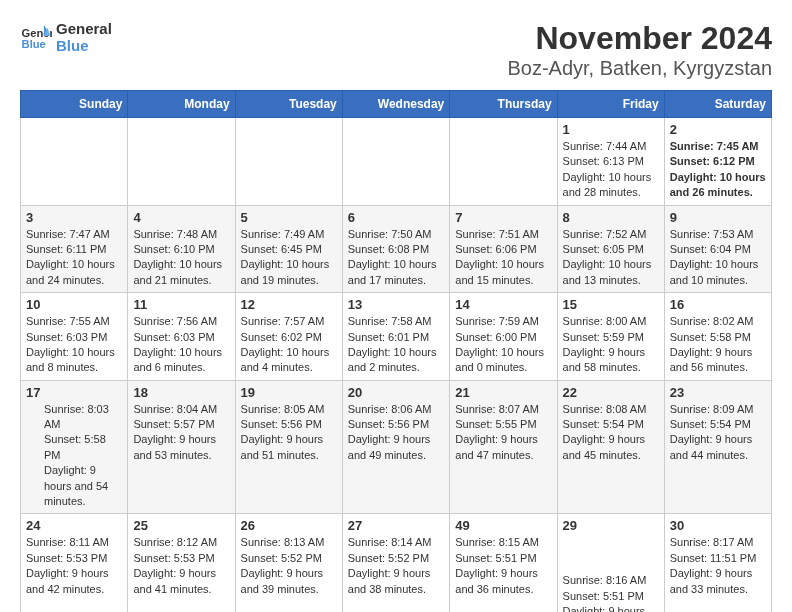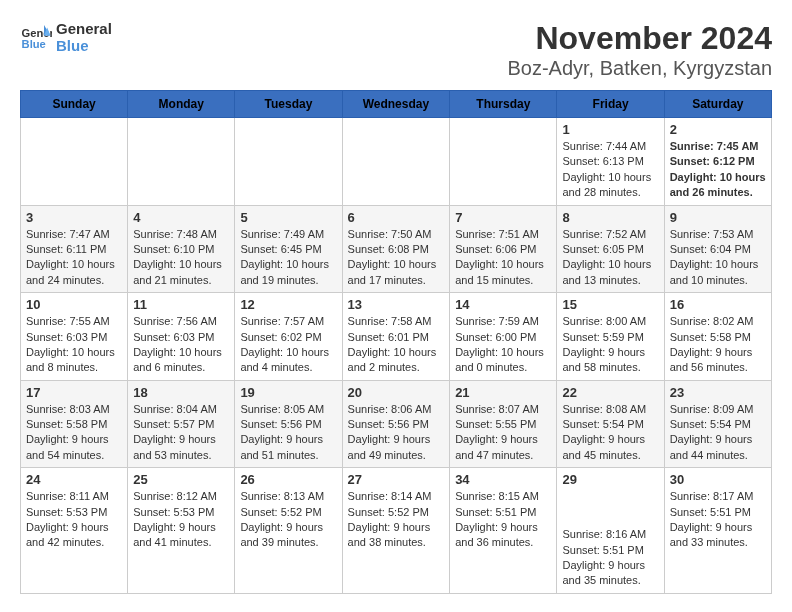--- a/index.html
+++ b/index.html
@@ -37,22 +37,22 @@
       font-size: 20px;
       color: #555;
     }
     table {
       width: 100%;
       border-collapse: collapse;
       font-size: 11px;
     }
     thead tr th {
       background: #3a6fbf;
-      color: #000000;
-      text-align: center;
+      color: #ffffff;
+      text-align: right;
       padding: 6px 5px;
       font-size: 12px;
       font-weight: bold;
       border: 1px solid #2a5faf;
     }
     tbody tr td {
       border: 1px solid #ccc;
       vertical-align: top;
       padding: 4px 5px;
       height: 80px;
@@ -215,21 +215,21 @@
         <td>
           <div class="day-number">16</div>
           <div class="day-info" style="white-space: pre-line;">Sunrise: 8:02 AM
 Sunset: 5:58 PM
 Daylight: 9 hours and 56 minutes.</div>
         </td>
       </tr>
       <tr>
         <td>
           <div class="day-number">17</div>
-          <div class="day-info" style="white-space: pre-line;">Sunrise: 8:03 AM
+          <div class="day-info" style="white-space: pre-line; margin-left: 18px;">Sunrise: 8:03 AM
 Sunset: 5:58 PM
 Daylight: 9 hours and 54 minutes.</div>
         </td>
         <td>
           <div class="day-number">18</div>
           <div class="day-info" style="white-space: pre-line;">Sunrise: 8:04 AM
 Sunset: 5:57 PM
 Daylight: 9 hours and 53 minutes.</div>
         </td>
         <td>
@@ -282,32 +282,32 @@
 Sunset: 5:52 PM
 Daylight: 9 hours and 39 minutes.</div>
         </td>
         <td>
           <div class="day-number">27</div>
           <div class="day-info" style="white-space: pre-line;">Sunrise: 8:14 AM
 Sunset: 5:52 PM
 Daylight: 9 hours and 38 minutes.</div>
         </td>
         <td>
-          <div class="day-number">34</div>
+          <div class="day-number">49</div>
           <div class="day-info" style="white-space: pre-line;">Sunrise: 8:15 AM
 Sunset: 5:51 PM
 Daylight: 9 hours and 36 minutes.</div>
         </td>
         <td>
           <div class="day-number">29</div>
           <div class="day-info" style="white-space: pre-line; margin-top: 40px;">Sunrise: 8:16 AM
 Sunset: 5:51 PM
 Daylight: 9 hours and 35 minutes.</div>
         </td>
         <td>
           <div class="day-number">30</div>
           <div class="day-info" style="white-space: pre-line;">Sunrise: 8:17 AM
-Sunset: 5:51 PM
+Sunset: 11:51 PM
 Daylight: 9 hours and 33 minutes.</div>
         </td>
       </tr>
     </tbody>
 </table>
 
 </body></html>

